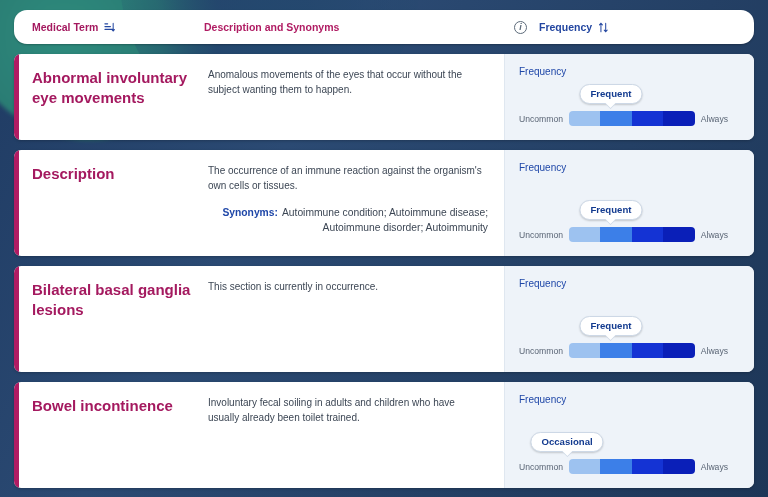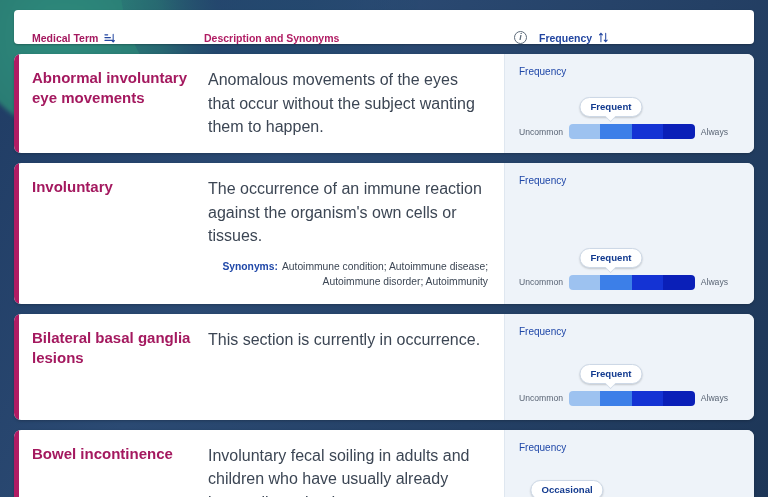--- a/index.html
+++ b/index.html
@@ -33,23 +33,23 @@
   .page {
     position: relative;
     width: 768px;
     height: 497px;
     padding: 10px 14px 0 14px;
   }
 
   
   .header {
     display: flex;
-    align-items: flex-end;
+    align-items: center;
     background: #ffffff;
-    border-radius: 4px;
+    border-radius: 13px;
     height: 34px;
     box-shadow: 0 1px 2px rgba(0,0,0,.25);
     margin-bottom: 10px;
   }
   .col-term   { width: 190px; padding-left: 18px; }
   .col-desc   { width: 300px; }
   .col-freq   { flex: 1; padding-left: 10px; }
 
   .hdr-cell {
     display: flex;
@@ -100,21 +100,21 @@
     font-weight: bold;
     font-size: 15px;
     line-height: 1.35;
   }
   .cell-desc {
     width: 300px;
     padding: 14px 16px 14px 4px;
   }
   .desc-text {
     color: #3c4654;
-    font-size: 16px;
+    font-size: 10px;
     line-height: 1.48;
   }
   .syn-block {
     margin-top: 11px;
     font-size: 10.3px;
     line-height: 1.48;
     color: #3c4654;
     text-align: right;
   }
   .syn-label {
@@ -256,21 +256,21 @@
           </span>
           <span class="edge-label">Always</span>
         </div>
       </div>
     </div>
   </div>
 
   <div class="row" style="min-height:106px">
     <div class="accent"></div>
     <div class="cell-term">
-      <div class="term-text">Involuntary</div>
+      <div class="term-text">Description</div>
     </div>
     <div class="cell-desc">
       <div class="desc-text">The occurrence of an immune reaction against the organism's own cells or tissues.</div>
       <div class="syn-block">
         <span class="syn-label">Synonyms:</span><span>Autoimmune condition; Autoimmune disease; Autoimmune disorder; Autoimmunity</span>
       </div>
     </div>
     <div class="cell-freq">
       <div class="freq-title">Frequency</div>
       <div class="slider-wrap">

